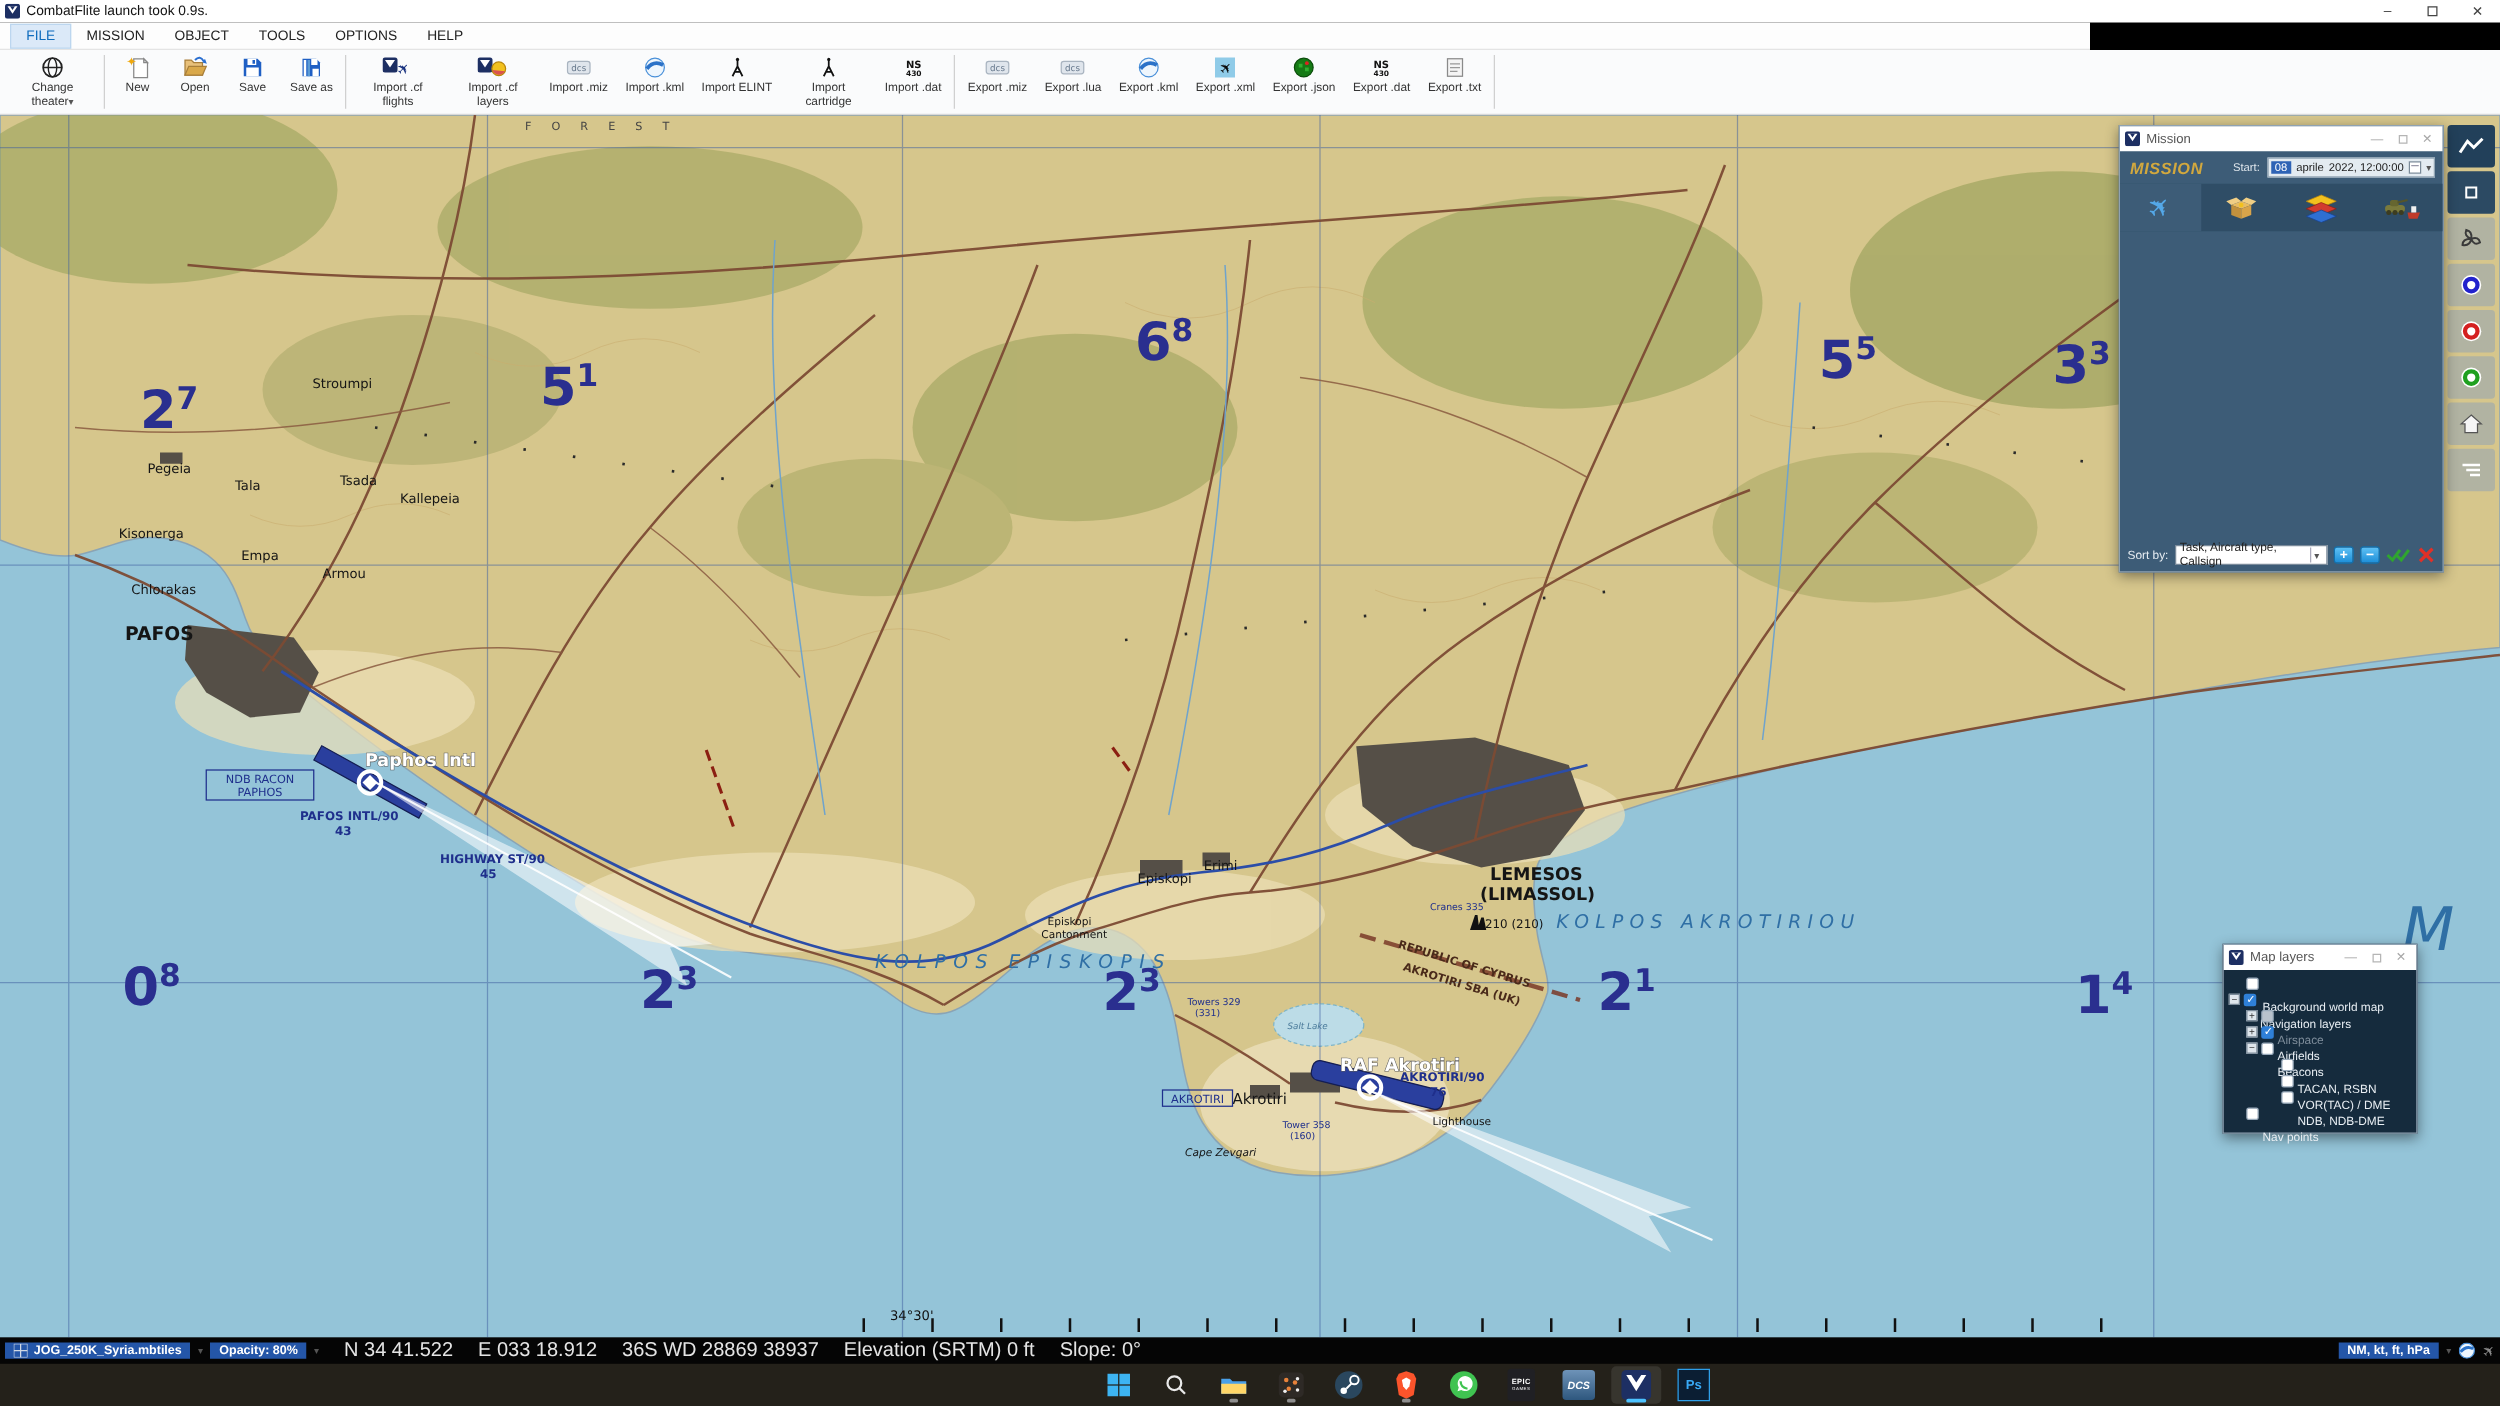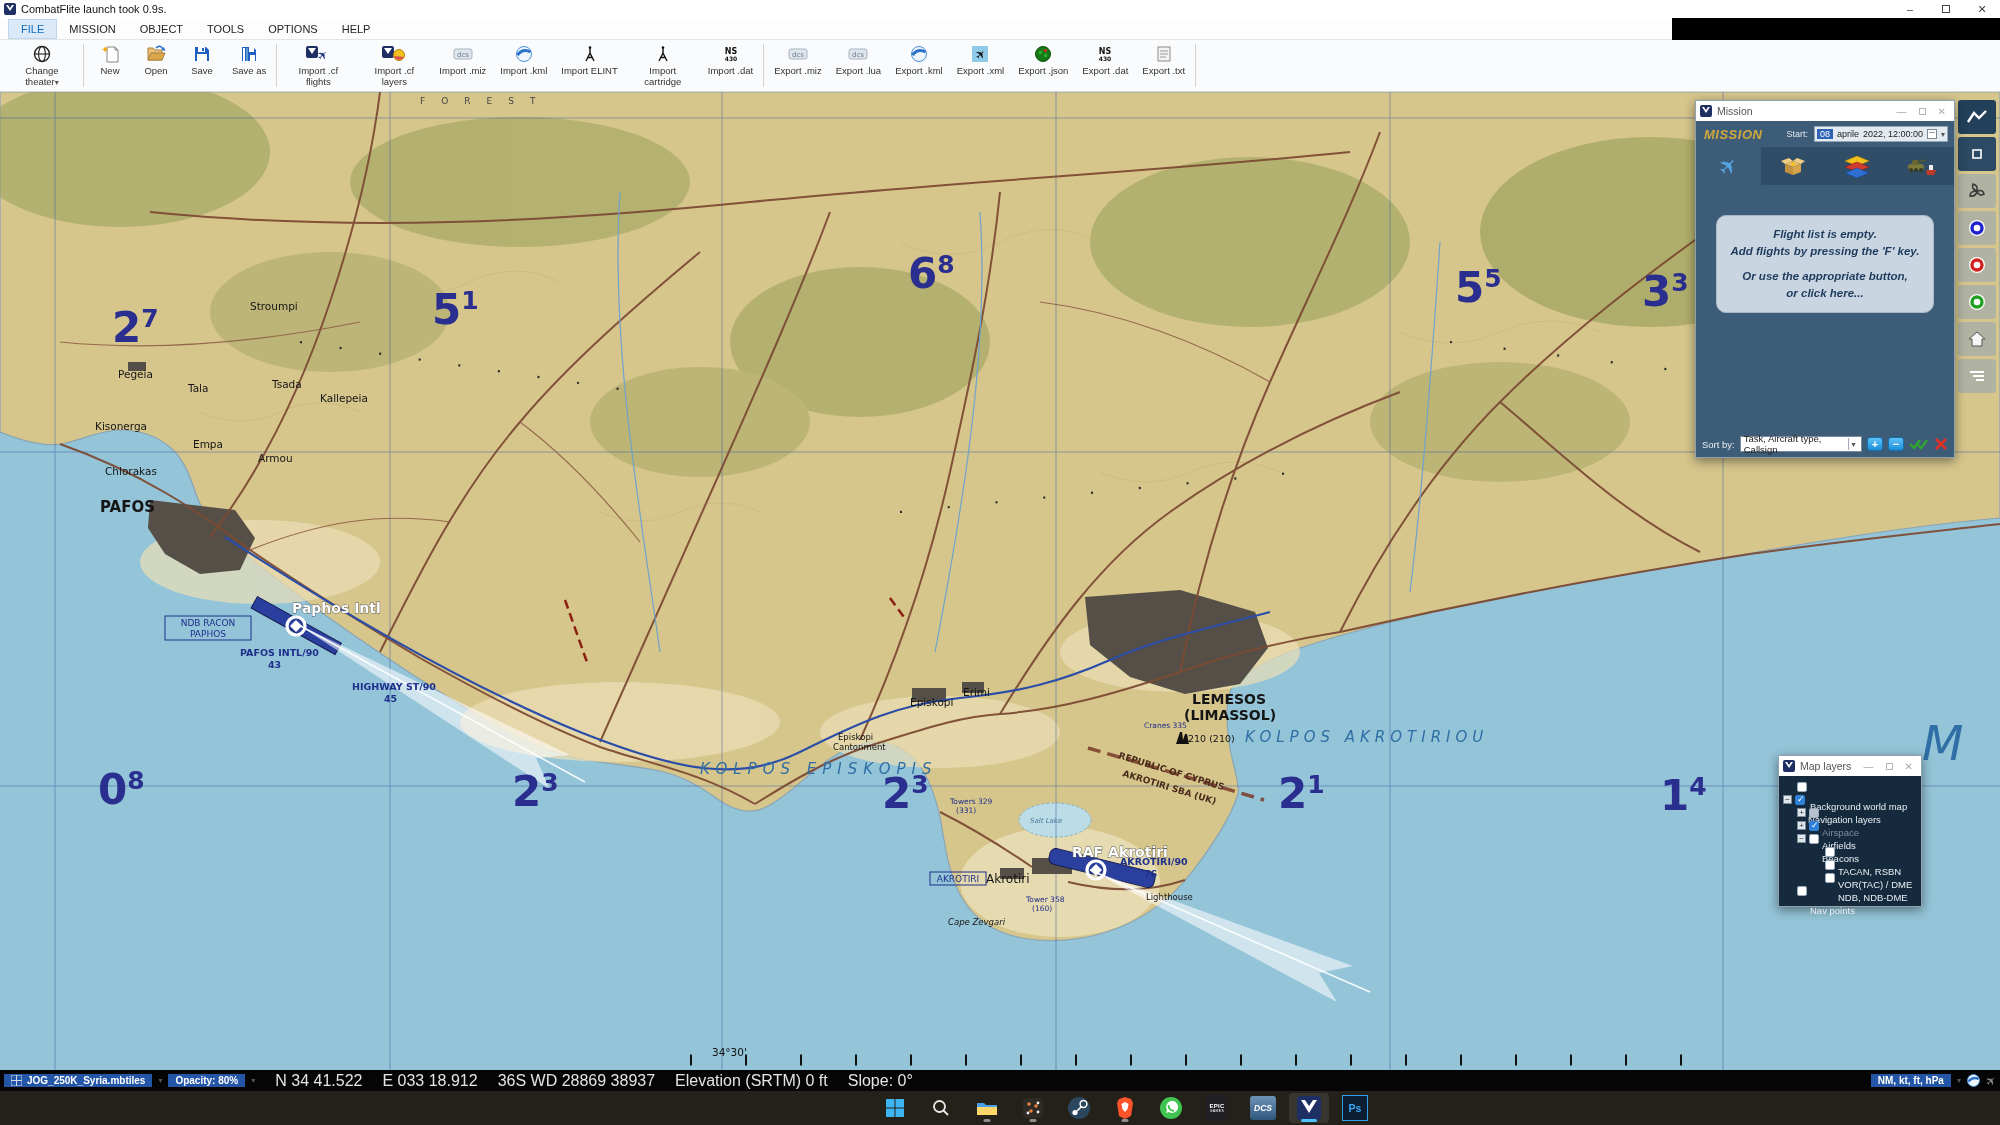--- a/index.html
+++ b/index.html
@@ -50,21 +50,21 @@
   .m-tab.active{background:#3d5c77;}
   .m-emptybox{margin:30px 20px 0 20px;background:#c9d6e2;border:1px solid #a8bac9;border-radius:10px;padding:10px 6px;}
   .m-emptyline{color:#1e3a5c;font-size:11.5px;font-weight:bold;font-style:italic;text-align:center;line-height:1.45;min-height:9px;}
   .m-sort{position:absolute;left:0;right:0;bottom:0;height:26px;display:flex;align-items:center;padding:0 6px;gap:5px;}
   .m-sortlbl{color:#e8eef3;font-size:9.5px;}
   .m-select{background:#fff;border:1px solid #7a8a9a;height:16px;flex:1;display:flex;align-items:center;font-size:9.5px;color:#222;padding:0 3px;}
   .m-select .sarrow{margin-left:auto;width:11px;height:12px;border-left:1px solid #aab;display:flex;align-items:center;justify-content:center;}
   .sqbtn{width:16px;height:14px;border-radius:3px;background:linear-gradient(#5ec1f5,#1e8fd8);border:1px solid #1270ad;color:#fff;font-size:11px;font-weight:bold;display:flex;align-items:center;justify-content:center;line-height:1;}
 
   
-  #layers-panel{left:1778px;top:755px;width:144px;height:152px;background:#152b3d;}
+  #layers-panel{left:1778px;top:755px;width:156px;height:152px;background:#152b3d;}
   .tree{padding:4px 2px 0 4px;}
   .trow{display:flex;align-items:center;height:13px;gap:3px;}
   .trow .lbl{color:#e8eef3;font-size:9.5px;white-space:nowrap;margin-top:39px;}
   .trow .lbl.dis{color:#7e8d9b;}
   .expander{width:9px;height:9px;background:#dfe6ec;border:1px solid #7a8a99;color:#333;font-size:8px;line-height:7px;text-align:center;flex:none;}
   .cbox{width:10px;height:10px;border-radius:2px;background:#fff;border:1px solid #9ab;flex:none;}
   .cbox.checked{background:#2f80d8;border-color:#2f80d8;position:relative;}
   .cbox.checked::after{content:"✓";position:absolute;left:1px;top:-2px;color:#fff;font-size:9px;}
   .cbox.dis{background:#b9c2cc;}
   .ind1{margin-left:14px;}.ind2{margin-left:42px;}
@@ -627,27 +627,20 @@
           <rect x="6" y="6" width="7" height="5" rx="2" fill="#666630"></rect>
           <line x1="12" y1="8" x2="20" y2="6" stroke="#55552a" stroke-width="1.6"></line>
           <circle cx="5" cy="16" r="2" fill="#3c3c20"></circle>
           <circle cx="10" cy="16" r="2" fill="#3c3c20"></circle>
           <circle cx="15" cy="16" r="2" fill="#3c3c20"></circle>
           <path d="M20,16 L30,16 L28,21 L21,21 Z" fill="#c03a2a"></path>
           <rect x="23" y="11" width="4" height="5" fill="#f0f0f0"></rect>
         </svg>
     </div>
   </div>
-  <div class="m-emptybox">
-    <div class="m-emptyline">Flight list is empty.</div>
-    <div class="m-emptyline">Add flights by pressing the 'F' key.</div>
-    <div class="m-emptyline"></div>
-    <div class="m-emptyline">Or use the appropriate button,</div>
-    <div class="m-emptyline">or click here...</div>
-  </div>
   <div class="m-sort">
     <span class="m-sortlbl">Sort by:</span>
     <span class="m-select">
       <span>Task, Aircraft type, Callsign</span>
       <span class="sarrow caret"></span>
     </span>
     <span class="sqbtn">+</span>
     <span class="sqbtn">−</span>
     <svg width="20" height="14">
         <polyline points="1,7 5,11 11,3" fill="none" stroke="#2fa52f" stroke-width="2.4"></polyline>

